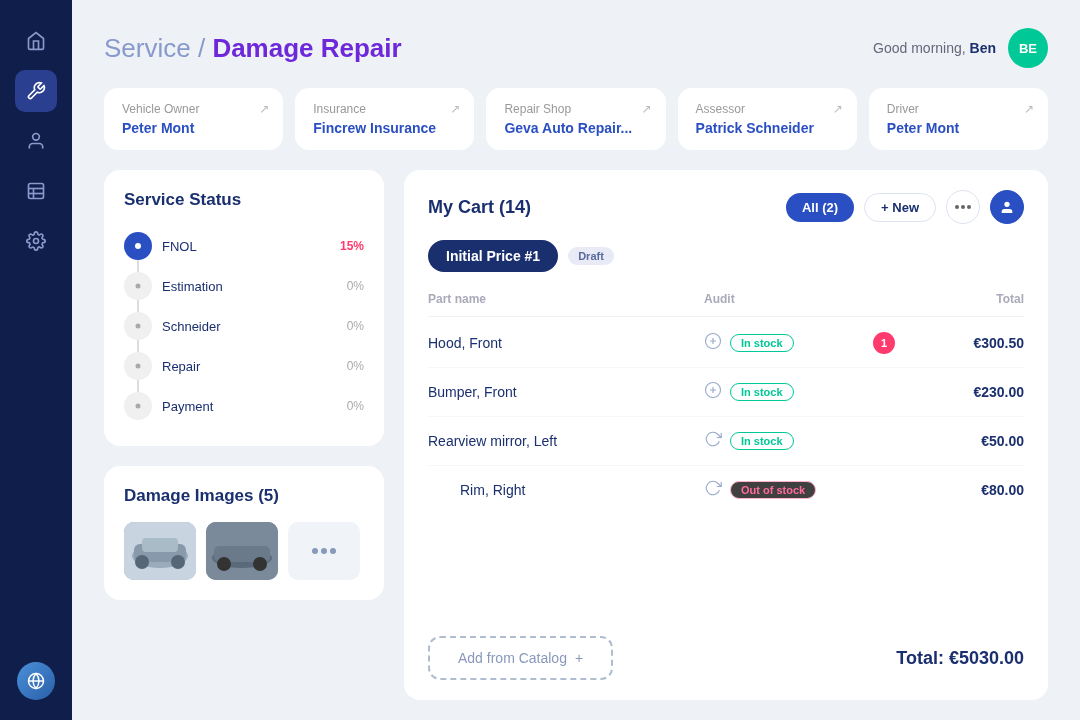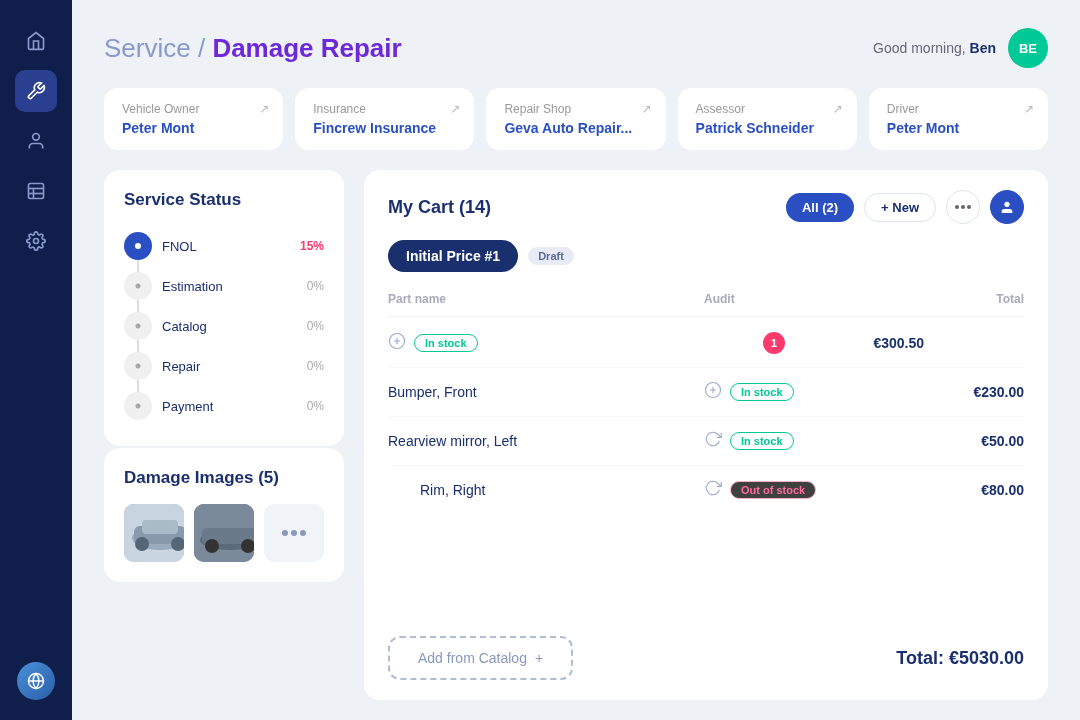--- a/index.html
+++ b/index.html
@@ -138,25 +138,25 @@
     
     .bottom-section {
       display: flex;
       gap: 20px;
       flex: 1;
       overflow: hidden;
     }
 
     
     .left-panel {
-      width: 240px;
+      width: 280px;
       flex-shrink: 0;
       display: flex;
       flex-direction: column;
-      gap: 2px;
+      gap: 20px;
     }
 
     
     .service-status {
       background: #fff;
       border-radius: 16px;
       padding: 20px;
     }
     .panel-title {
       font-size: 17px;
@@ -572,21 +572,21 @@
           <span class="status-pct">0%</span>
           <div class="status-line"></div>
         </div>
 
         <div class="status-item">
           <div class="status-icon-wrap inactive-step">
             <svg width="10" height="10" viewBox="0 0 24 24" fill="currentColor">
                 <circle cx="12" cy="12" r="6"></circle>
               </svg>
           </div>
-          <span class="status-label">Catalog</span>
+          <span class="status-label">Schneider</span>
           <span class="status-pct">0%</span>
           <div class="status-line"></div>
         </div>
 
         <div class="status-item">
           <div class="status-icon-wrap inactive-step">
             <svg width="10" height="10" viewBox="0 0 24 24" fill="currentColor">
                 <circle cx="12" cy="12" r="6"></circle>
               </svg>
           </div>
@@ -669,20 +669,21 @@
 
       <div class="cart-table">
         <div class="table-header">
           <div class="th">Part name</div>
           <div class="th">Audit</div>
           <div class="th"></div>
           <div class="th">Total</div>
         </div>
 
         <div class="table-row">
+          <div class="part-name">Hood, Front</div>
           <div class="audit-cell">
             <span class="audit-icon">
               <svg width="18" height="18" viewBox="0 0 24 24" fill="none" stroke="currentColor" stroke-width="1.5">
                 <path d="M12 22c5.523 0 10-4.477 10-10S17.523 2 12 2 2 6.477 2 12s4.477 10 10 10z"></path>
                 <path d="M8 12h8M12 8v8"></path>
               </svg>
             </span>
             <span class="stock-badge">In stock</span>
           </div>
           <div style="display:flex;align-items:center;justify-content:center;">

